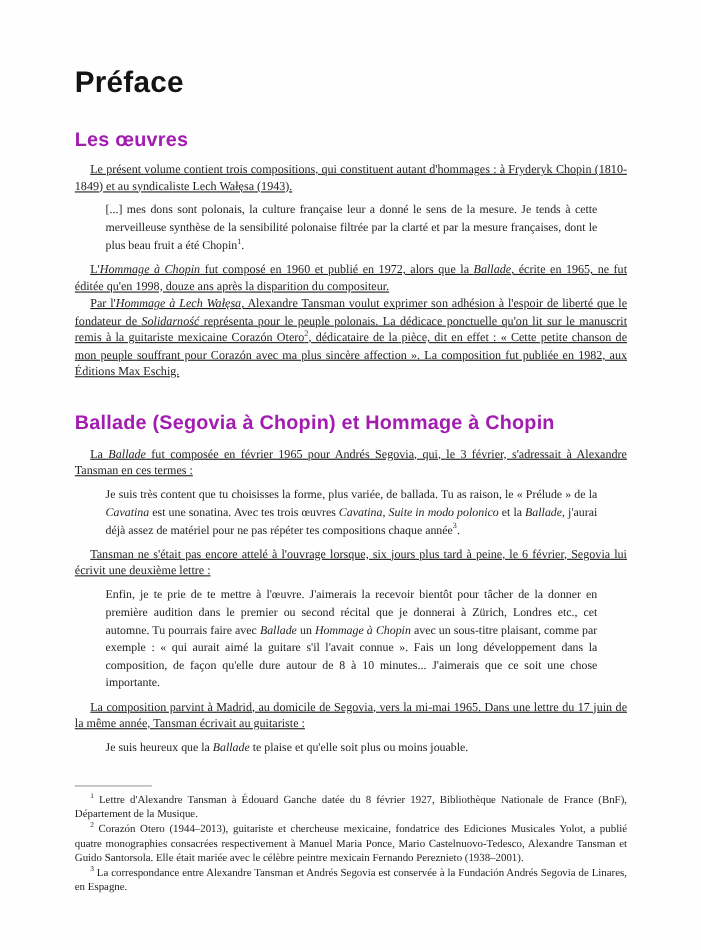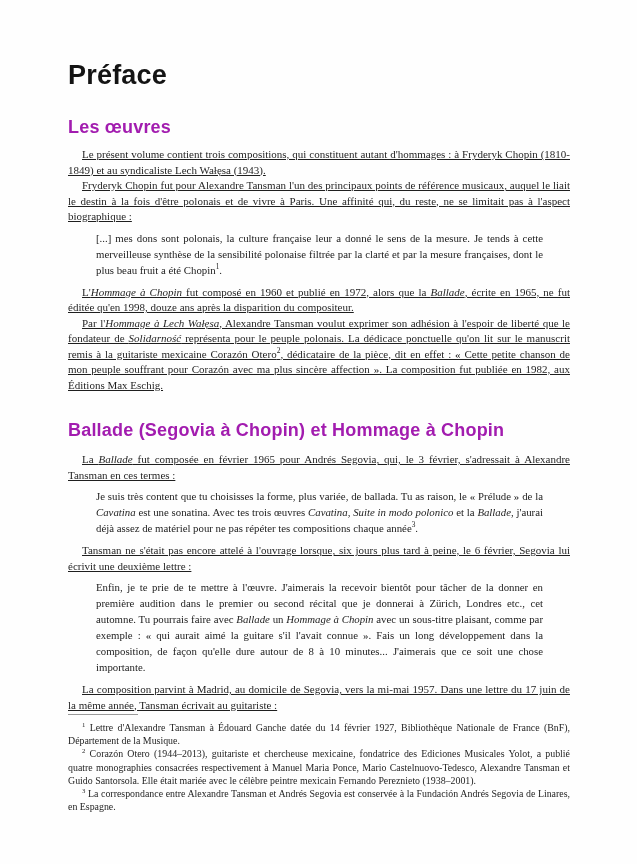--- a/index.html
+++ b/index.html
@@ -82,35 +82,35 @@
 <body>
 
 <div class="page">
 
 
   <h1 class="doc-title">Préface</h1>
 
   <section>
     <h2 class="section-heading">Les œuvres</h2>
     <p class="body"><span>Le présent volume contient trois compositions, qui constituent autant d'hommages : à Fryderyk Chopin (1810-1849) et au syndicaliste Lech Wałęsa (1943).</span></p>
-    <p class="body"><span>Fryderyk Chopin fut pour Alexandre Tansman l'un des principaux points de référence musicaux, auquel le liait le destin à la fois d'être polonais et de vivre à Paris. Une affinité qui, du reste, ne se limitait pas à l'aspect biographique :</span></p>
     <blockquote class="quote"><span>[...] mes dons sont polonais, la culture française leur a donné le sens de la mesure. Je tends à cette merveilleuse synthèse de la sensibilité polonaise filtrée par la clarté et par la mesure françaises, dont le plus beau fruit a été Chopin</span><sup>1</sup><span>.</span></blockquote>
     <p class="body"><span>L'</span><i>Hommage à Chopin</i><span> fut composé en 1960 et publié en 1972, alors que la </span><i>Ballade</i><span>, écrite en 1965, ne fut éditée qu'en 1998, douze ans après la disparition du compositeur.</span></p>
     <p class="body"><span>Par l'</span><i>Hommage à Lech Wałęsa</i><span>, Alexandre Tansman voulut exprimer son adhésion à l'espoir de liberté que le fondateur de </span><i>Solidarność</i><span> représenta pour le peuple polonais. La dédicace ponctuelle qu'on lit sur le manuscrit remis à la guitariste mexicaine Corazón Otero</span><sup>2</sup><span>, dédicataire de la pièce, dit en effet : « Cette petite chanson de mon peuple souffrant pour Corazón avec ma plus sincère affection ». La composition fut publiée en 1982, aux Éditions Max Eschig.</span></p>
   </section>
 
   <section>
     <h2 class="section-heading second">Ballade (Segovia à Chopin) et Hommage à Chopin</h2>
     <p class="body"><span>La </span><i>Ballade</i><span> fut composée en février 1965 pour Andrés Segovia, qui, le 3 février, s'adressait à Alexandre Tansman en ces termes :</span></p>
     <blockquote class="quote"><span>Je suis très content que tu choisisses la forme, plus variée, de ballada. Tu as raison, le « Prélude » de la </span><i>Cavatina</i><span> est une sonatina. Avec tes trois œuvres </span><i>Cavatina</i><span>, </span><i>Suite in modo polonico</i><span> et la </span><i>Ballade</i><span>, j'aurai déjà assez de matériel pour ne pas répéter tes compositions chaque année</span><sup>3</sup><span>.</span></blockquote>
     <p class="body"><span>Tansman ne s'était pas encore attelé à l'ouvrage lorsque, six jours plus tard à peine, le 6 février, Segovia lui écrivit une deuxième lettre :</span></p>
     <blockquote class="quote"><span>Enfin, je te prie de te mettre à l'œuvre. J'aimerais la recevoir bientôt pour tâcher de la donner en première audition dans le premier ou second récital que je donnerai à Zürich, Londres etc., cet automne. Tu pourrais faire avec </span><i>Ballade</i><span> un </span><i>Hommage à Chopin</i><span> avec un sous-titre plaisant, comme par exemple : « qui aurait aimé la guitare s'il l'avait connue ». Fais un long développement dans la composition, de façon qu'elle dure autour de 8 à 10 minutes... J'aimerais que ce soit une chose importante.</span></blockquote>
-    <p class="body"><span>La composition parvint à Madrid, au domicile de Segovia, vers la mi-mai 1957. Dans une lettre du 17 juin de la même année, Tansman écrivait au guitariste :</span></p>
+    <p class="body"><span>La composition parvint à Madrid, au domicile de Segovia, vers la mi-mai 1965. Dans une lettre du 17 juin de la même année, Tansman écrivait au guitariste :</span></p>
+    <blockquote class="quote"><span>Je suis heureux que la </span><i>Ballade</i><span> te plaise et qu'elle soit plus ou moins jouable.</span></blockquote>
   </section>
 
   <footer class="footnotes">
     <div class="fn-divider"></div>
-    <p class="fn"><sup>1</sup><span> Lettre d'Alexandre Tansman à Édouard Ganche datée du 14 février 1927, Bibliothèque Nationale de France (BnF), Département de la Musique.</span></p>
+    <p class="fn"><sup>1</sup><span> Lettre d'Alexandre Tansman à Édouard Ganche datée du 8 février 1927, Bibliothèque Nationale de France (BnF), Département de la Musique.</span></p>
     <p class="fn"><sup>2</sup><span> Corazón Otero (1944–2013), guitariste et chercheuse mexicaine, fondatrice des Ediciones Musicales Yolot, a publié quatre monographies consacrées respectivement à Manuel Maria Ponce, Mario Castelnuovo-Tedesco, Alexandre Tansman et Guido Santorsola. Elle était mariée avec le célèbre peintre mexicain Fernando Pereznieto (1938–2001).</span></p>
     <p class="fn"><sup>3</sup><span> La correspondance entre Alexandre Tansman et Andrés Segovia est conservée à la Fundación Andrés Segovia de Linares, en Espagne.</span></p>
   </footer>
 
 </div>
 
 </body></html>

